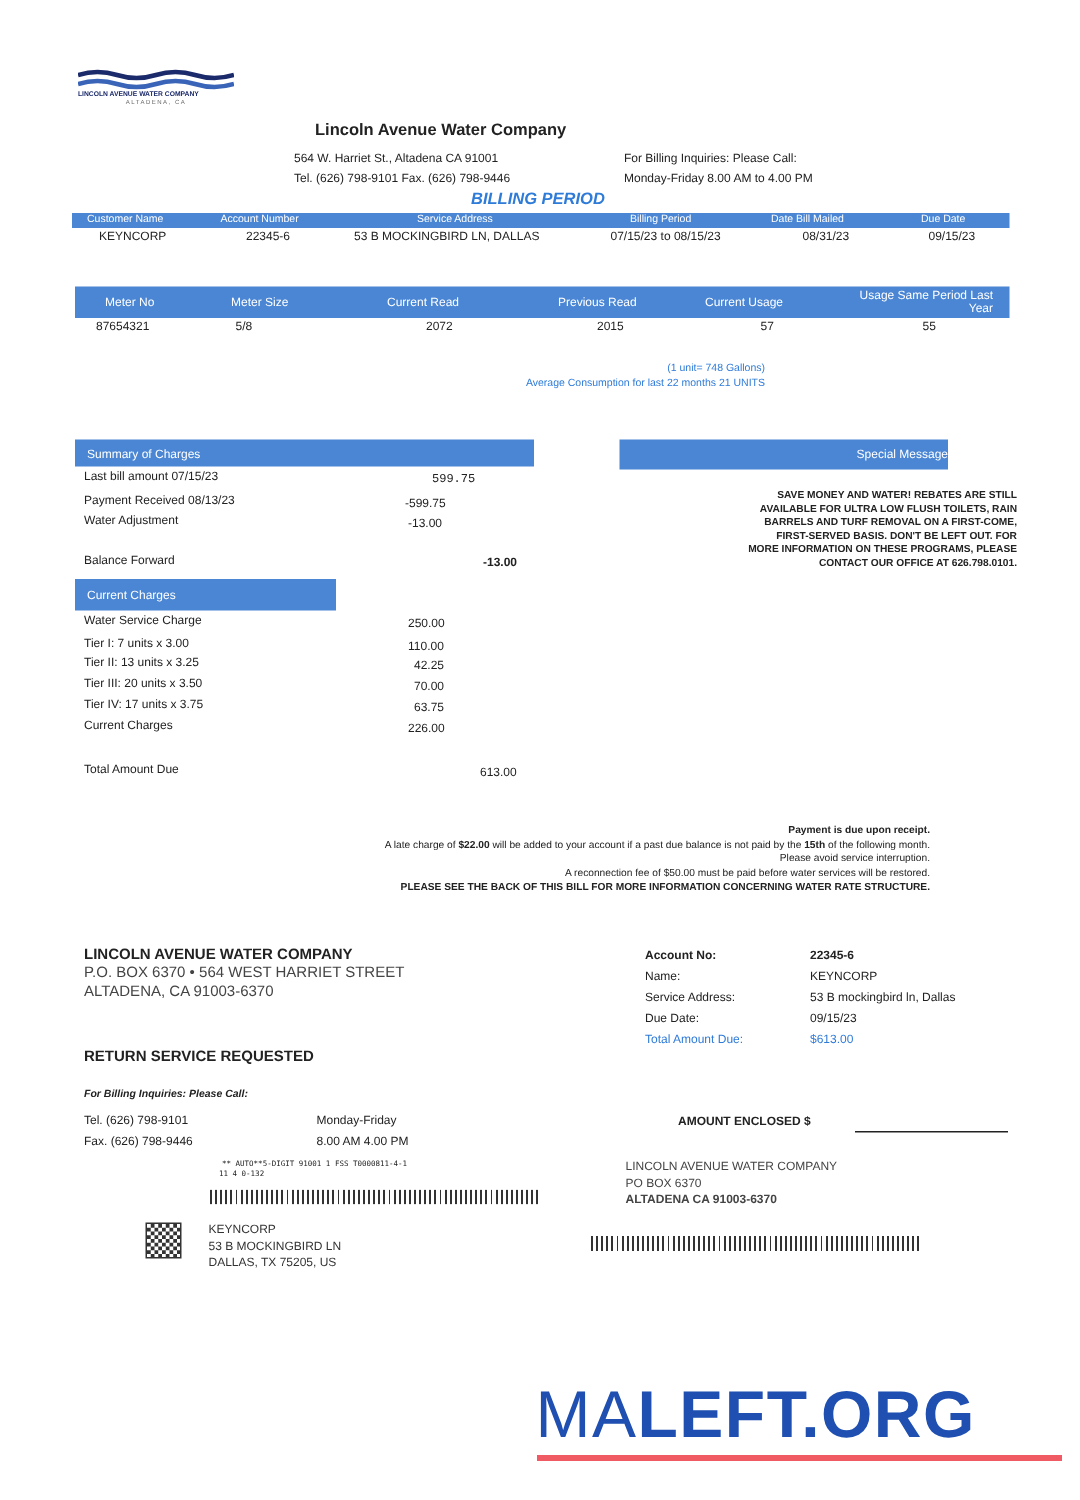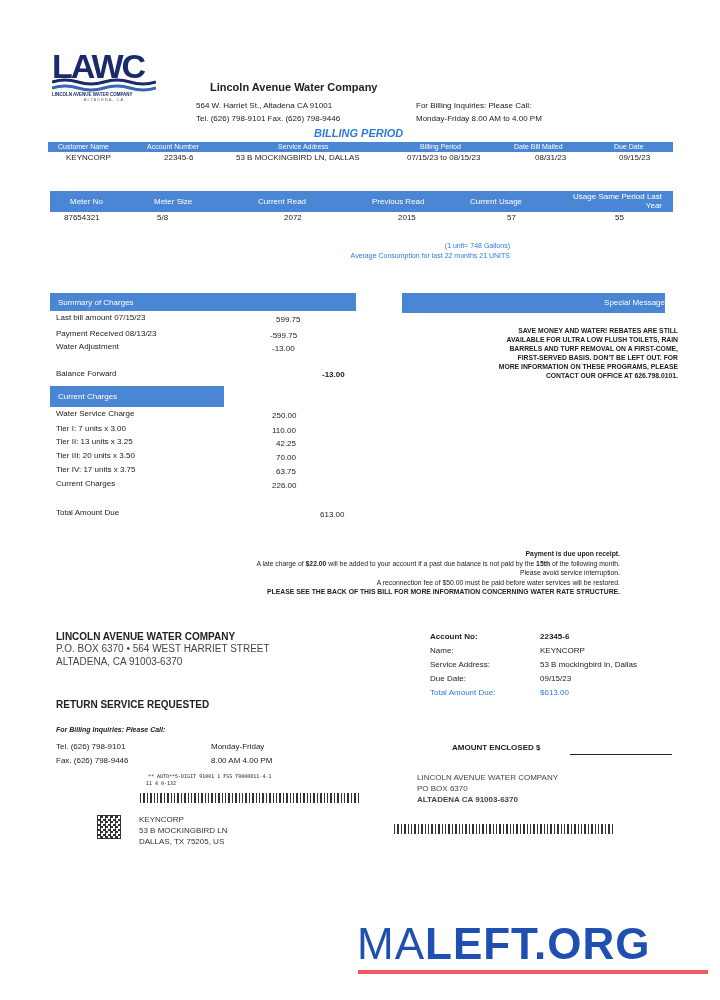--- a/index.html
+++ b/index.html
@@ -11,21 +11,20 @@
   .b{font-weight:bold;}
   .c{text-align:right;}
   .r{}
   .blue{color:#2f7bd8;}
   .cell{position:absolute;white-space:nowrap;}
 </style>
 </head>
 <body>
 
 <div class="abs" style="left:52px;top:50px;width:104px;height:52px;">
-  <div style="font-size:34px;font-weight:bold;color:#1b2a6b;letter-spacing:-2px;line-height:32px;font-family:'Liberation Sans',sans-serif;">LAWC</div>
   <svg width="104" height="14" style="display:block;margin-top:-4px;">
     <path d="M0 4 Q13 0 26 4 T52 4 T78 4 T104 4" stroke="#1b2a6b" stroke-width="3" fill="none"></path>
     <path d="M0 10 Q13 6 26 10 T52 10 T78 10 T104 10" stroke="#3a64b8" stroke-width="3" fill="none"></path>
   </svg>
   <div style="font-size:4.5px;font-weight:bold;color:#1b2a6b;white-space:nowrap;">LINCOLN AVENUE WATER COMPANY</div>
   <div style="font-size:4px;color:#666;text-align:center;letter-spacing:1px;">ALTADENA, CA</div>
 </div>
 
 <div class="abs b" style="left:210px;top:81px;font-size:11px;">Lincoln Avenue Water Company</div>
 <div class="abs sm" style="left:196px;top:101px;">564 W. Harriet St., Altadena CA 91001</div>
@@ -65,21 +64,21 @@
 <div class="cell sm" style="left:507px;top:213px;">57</div>
 <div class="cell sm" style="left:615px;top:213px;">55</div>
 
 <div class="abs xs blue c" style="left:210px;top:242px;width:300px;">(1 unit= 748 Gallons)</div>
 <div class="abs xs blue c" style="left:210px;top:252px;width:300px;">Average Consumption for last 22 months 21 UNITS</div>
 
 <div class="abs hdr sm" style="left:50px;top:293px;width:306px;height:18px;">
   <span style="position:absolute;left:8px;top:5px;">Summary of Charges</span>
 </div>
 <div class="cell sm" style="left:56px;top:313px;">Last bill amount 07/15/23</div>
-<div class="cell sm" style="left:276px;top:315px;">599.75</div>
+<div class="cell sm" style="left:288px;top:315px;font-family:Liberation Mono, monospace;">599.75</div>
 <div class="cell sm" style="left:56px;top:329px;">Payment Received 08/13/23</div>
 <div class="cell sm" style="left:270px;top:331px;">-599.75</div>
 <div class="cell sm" style="left:56px;top:342px;">Water Adjustment</div>
 <div class="cell sm" style="left:272px;top:344px;">-13.00</div>
 <div class="cell sm" style="left:56px;top:369px;">Balance Forward</div>
 <div class="cell sm b" style="left:322px;top:370px;">-13.00</div>
 
 <div class="abs hdr sm" style="left:50px;top:386px;width:174px;height:21px;">
   <span style="position:absolute;left:8px;top:6px;">Current Charges</span>
 </div>
@@ -91,21 +90,21 @@
 <div class="cell sm" style="left:276px;top:439px;">42.25</div>
 <div class="cell sm" style="left:56px;top:451px;">Tier III: 20 units x 3.50</div>
 <div class="cell sm" style="left:276px;top:453px;">70.00</div>
 <div class="cell sm" style="left:56px;top:465px;">Tier IV: 17 units x 3.75</div>
 <div class="cell sm" style="left:276px;top:467px;">63.75</div>
 <div class="cell sm" style="left:56px;top:479px;">Current Charges</div>
 <div class="cell sm" style="left:272px;top:481px;">226.00</div>
 <div class="cell sm" style="left:56px;top:508px;">Total Amount Due</div>
 <div class="cell sm" style="left:320px;top:510px;">613.00</div>
 
-<div class="abs hdr sm c" style="left:402px;top:293px;width:263px;height:20px;line-height:20px;">
+<div class="abs hdr sm c" style="left:413px;top:293px;width:219px;height:20px;line-height:20px;">
   <span>Special Message</span>
 </div>
 <div class="abs c b" style="left:405px;top:326px;width:273px;font-size:6.8px;line-height:9px;">
   <div>SAVE MONEY AND WATER! REBATES ARE STILL</div>
   <div>AVAILABLE FOR ULTRA LOW FLUSH TOILETS, RAIN</div>
   <div>BARRELS AND TURF REMOVAL ON A FIRST-COME,</div>
   <div>FIRST-SERVED BASIS. DON'T BE LEFT OUT. FOR</div>
   <div>MORE INFORMATION ON THESE PROGRAMS, PLEASE</div>
   <div>CONTACT OUR OFFICE AT 626.798.0101.</div>
 </div>

